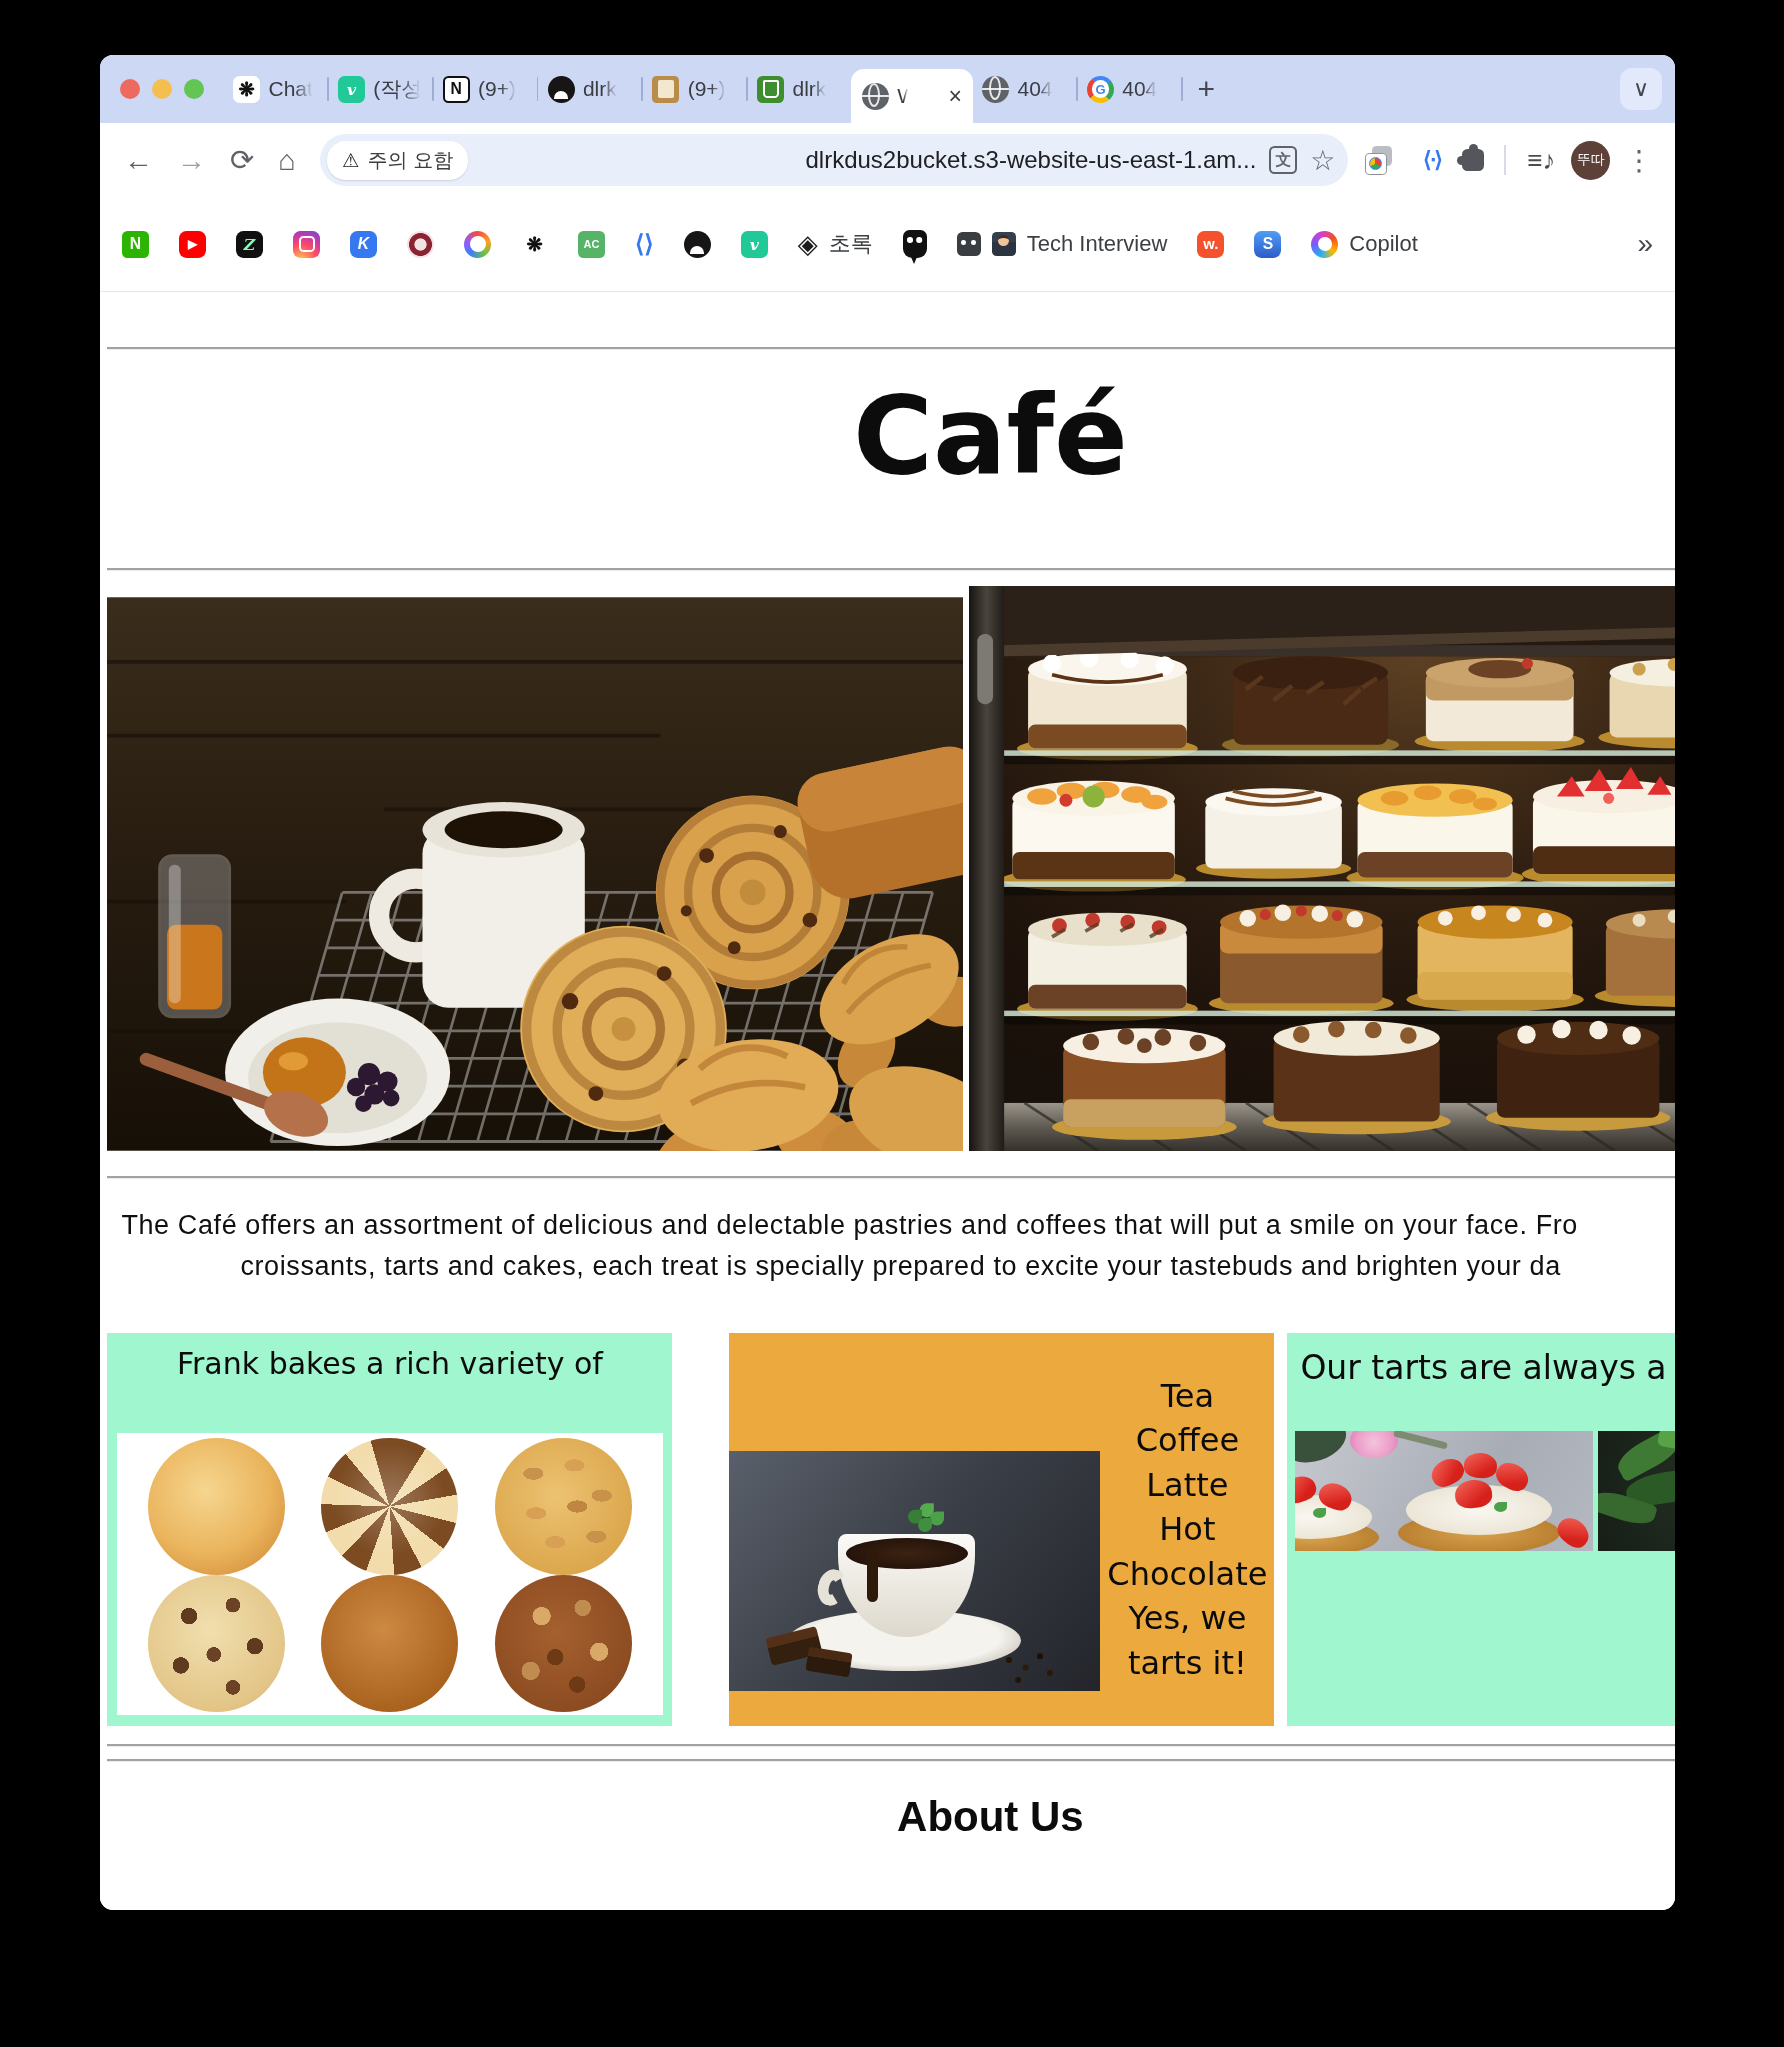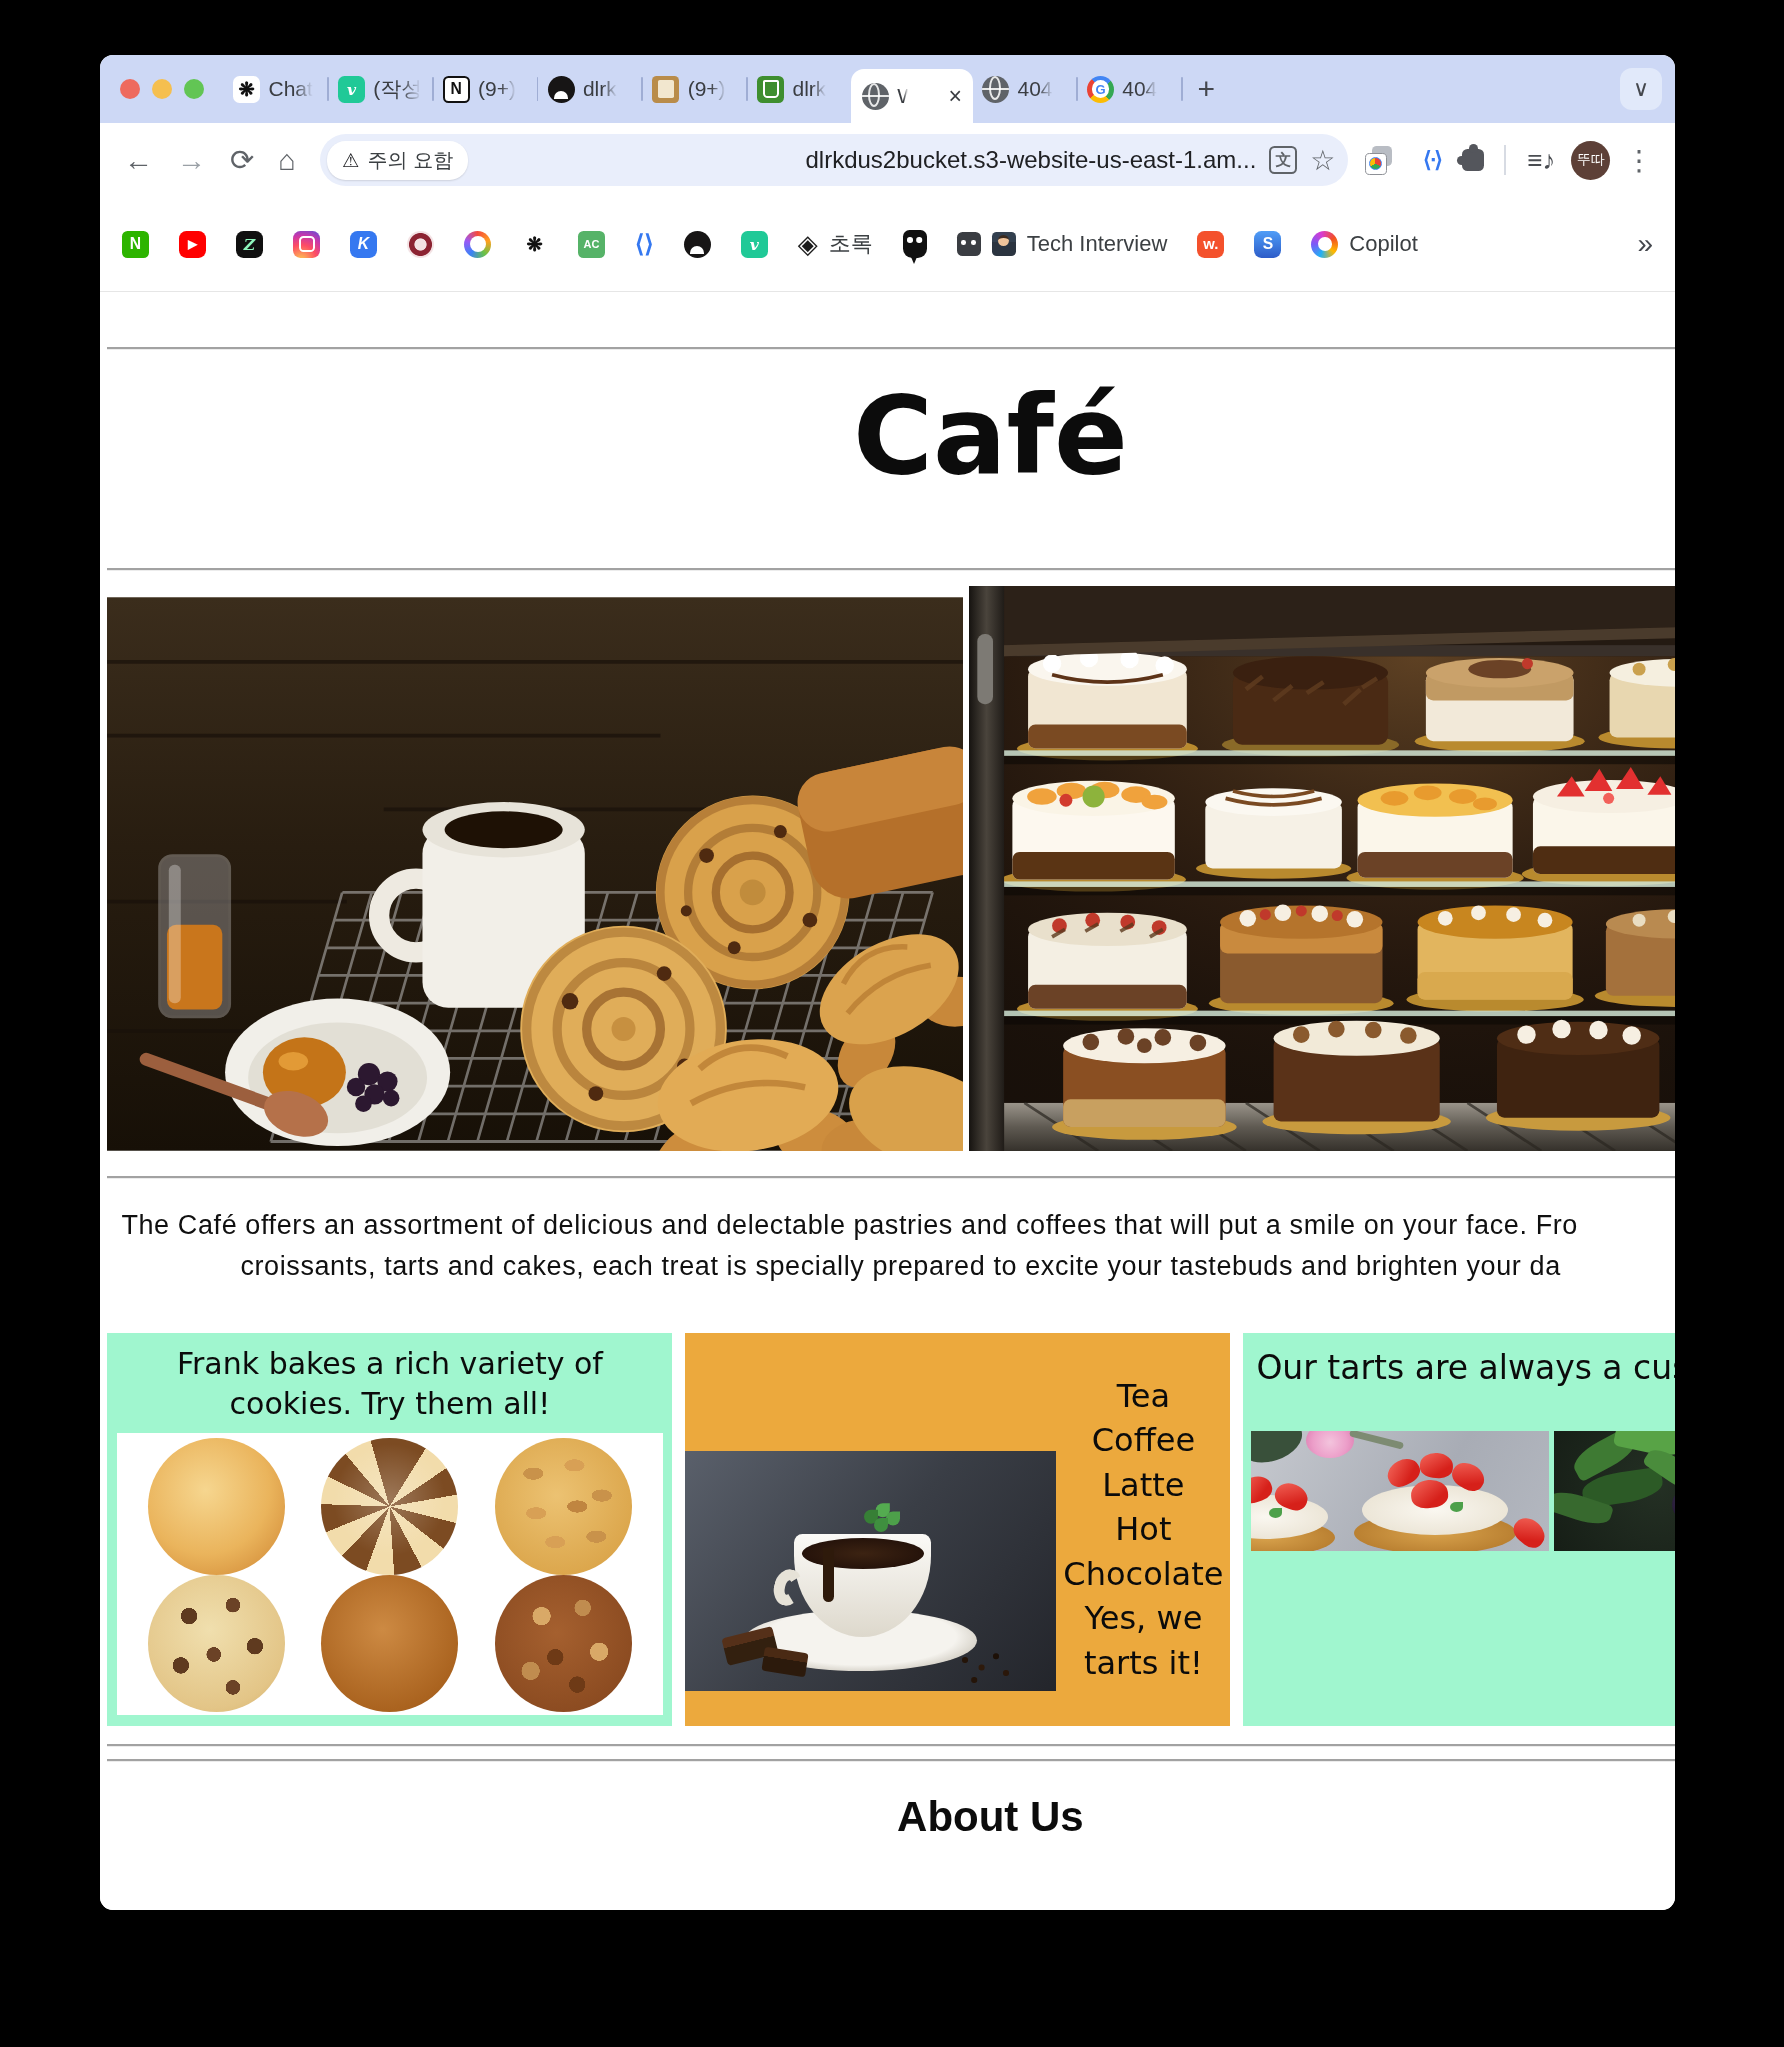--- a/index.html
+++ b/index.html
@@ -101,21 +101,21 @@
   hr.r3{margin-top:25px;}
   .intro{margin-top:26px;font-family:"Liberation Sans",sans-serif;font-size:27px;letter-spacing:0.6px;color:#101010;line-height:41px;}
   .intro .l1{padding-left:14px;white-space:nowrap;}
   .intro .l2{padding-left:133px;white-space:nowrap;}
 
   .boxes{display:flex;gap:13px;margin-top:46px;}
   .box{height:393px;box-sizing:border-box;position:relative;overflow:hidden;}
   .box.mint{background:#a0f6cf;}
   .box.orange{background:#eca93d;}
   .box1{width:565px;}
-  .box2{width:545px;}
+  .box2{width:545px;margin-left:44px;}
   .box3{width:558px;}
   .box-h{font-size:30px;line-height:40px;text-align:center;color:#0b0b0b;margin-top:11px;font-family:"DejaVu Sans",sans-serif;}
   .cookie-area{position:absolute;left:9.2px;right:9.2px;top:100px;bottom:11px;background:#fff;display:flex;flex-wrap:wrap;justify-content:space-around;align-content:space-around;padding:5.5px 13px;box-sizing:border-box;}
   .ck{width:137px;height:137px;border-radius:50%;}
   .ck1{background:radial-gradient(circle at 42% 38%,#f6d68f,#eab45c 55%,#d89540 82%,#cc8836);}
   .ck2{background:radial-gradient(circle at 50% 45%,rgba(255,255,255,.25),transparent 55%),repeating-conic-gradient(from 8deg,#7c4b22 0 24deg,#f2dcab 24deg 48deg);}
   .ck3{background:radial-gradient(ellipse 16.6px 10px at 28% 26%,#c9924a 60%,transparent 61%),radial-gradient(ellipse 16.6px 10px at 58% 20%,#d8a055 60%,transparent 61%),radial-gradient(ellipse 16.6px 10px at 78% 42%,#c9924a 60%,transparent 61%),radial-gradient(ellipse 16.6px 10px at 30% 55%,#d8a055 60%,transparent 61%),radial-gradient(ellipse 16.6px 10px at 60% 50%,#c08540 60%,transparent 61%),radial-gradient(ellipse 16.6px 10px at 44% 76%,#d8a055 60%,transparent 61%),radial-gradient(ellipse 16.6px 10px at 74% 72%,#c9924a 60%,transparent 61%),radial-gradient(circle at 45% 42%,#ecc272,#d9a246 85%);}
   .ck4{background:radial-gradient(circle 8.3px at 30% 30%,#5f3a1f 97%,transparent),radial-gradient(circle 7.4px at 62% 22%,#6b4226 97%,transparent),radial-gradient(circle 8.3px at 78% 52%,#5f3a1f 97%,transparent),radial-gradient(circle 7.4px at 48% 58%,#6b4226 97%,transparent),radial-gradient(circle 8.3px at 24% 66%,#5f3a1f 97%,transparent),radial-gradient(circle 7.4px at 62% 82%,#6b4226 97%,transparent),radial-gradient(circle at 45% 40%,#f0dfae,#e3c587 70%,#d4ae67);}
   .ck5{background:radial-gradient(circle at 45% 40%,#cd8a43,#aa631f 72%,#97551a);}
   .ck6{background:radial-gradient(circle 9.2px at 34% 30%,#d9a967 97%,transparent),radial-gradient(circle 8.3px at 64% 24%,#c08c4f 97%,transparent),radial-gradient(circle 9.2px at 76% 56%,#d9a967 97%,transparent),radial-gradient(circle 8.3px at 44% 60%,#6e3a16 97%,transparent),radial-gradient(circle 9.2px at 26% 70%,#c08c4f 97%,transparent),radial-gradient(circle 8.3px at 60% 80%,#6e3a16 97%,transparent),radial-gradient(circle at 45% 42%,#a5602f,#8a4a20 78%,#7a3d18);}
@@ -682,21 +682,20 @@
 
       <div class="intro">
         <div class="l1">The Café offers an assortment of delicious and delectable pastries and coffees that will put a smile on your face. Fro</div>
         <div class="l2">croissants, tarts and cakes, each treat is specially prepared to excite your tastebuds and brighten your da</div>
       </div>
 
       <div class="boxes">
 
         <div class="box mint box1">
           <div class="box-h">Frank bakes a rich variety of</div>
-          <div class="box-h" style="margin-top:0;">cookies. Try them all!</div>
           <div class="cookie-area">
             <div class="ck ck1"></div>
             <div class="ck ck2"></div>
             <div class="ck ck3"></div>
             <div class="ck ck4"></div>
             <div class="ck ck5"></div>
             <div class="ck ck6"></div>
           </div>
         </div>
 

